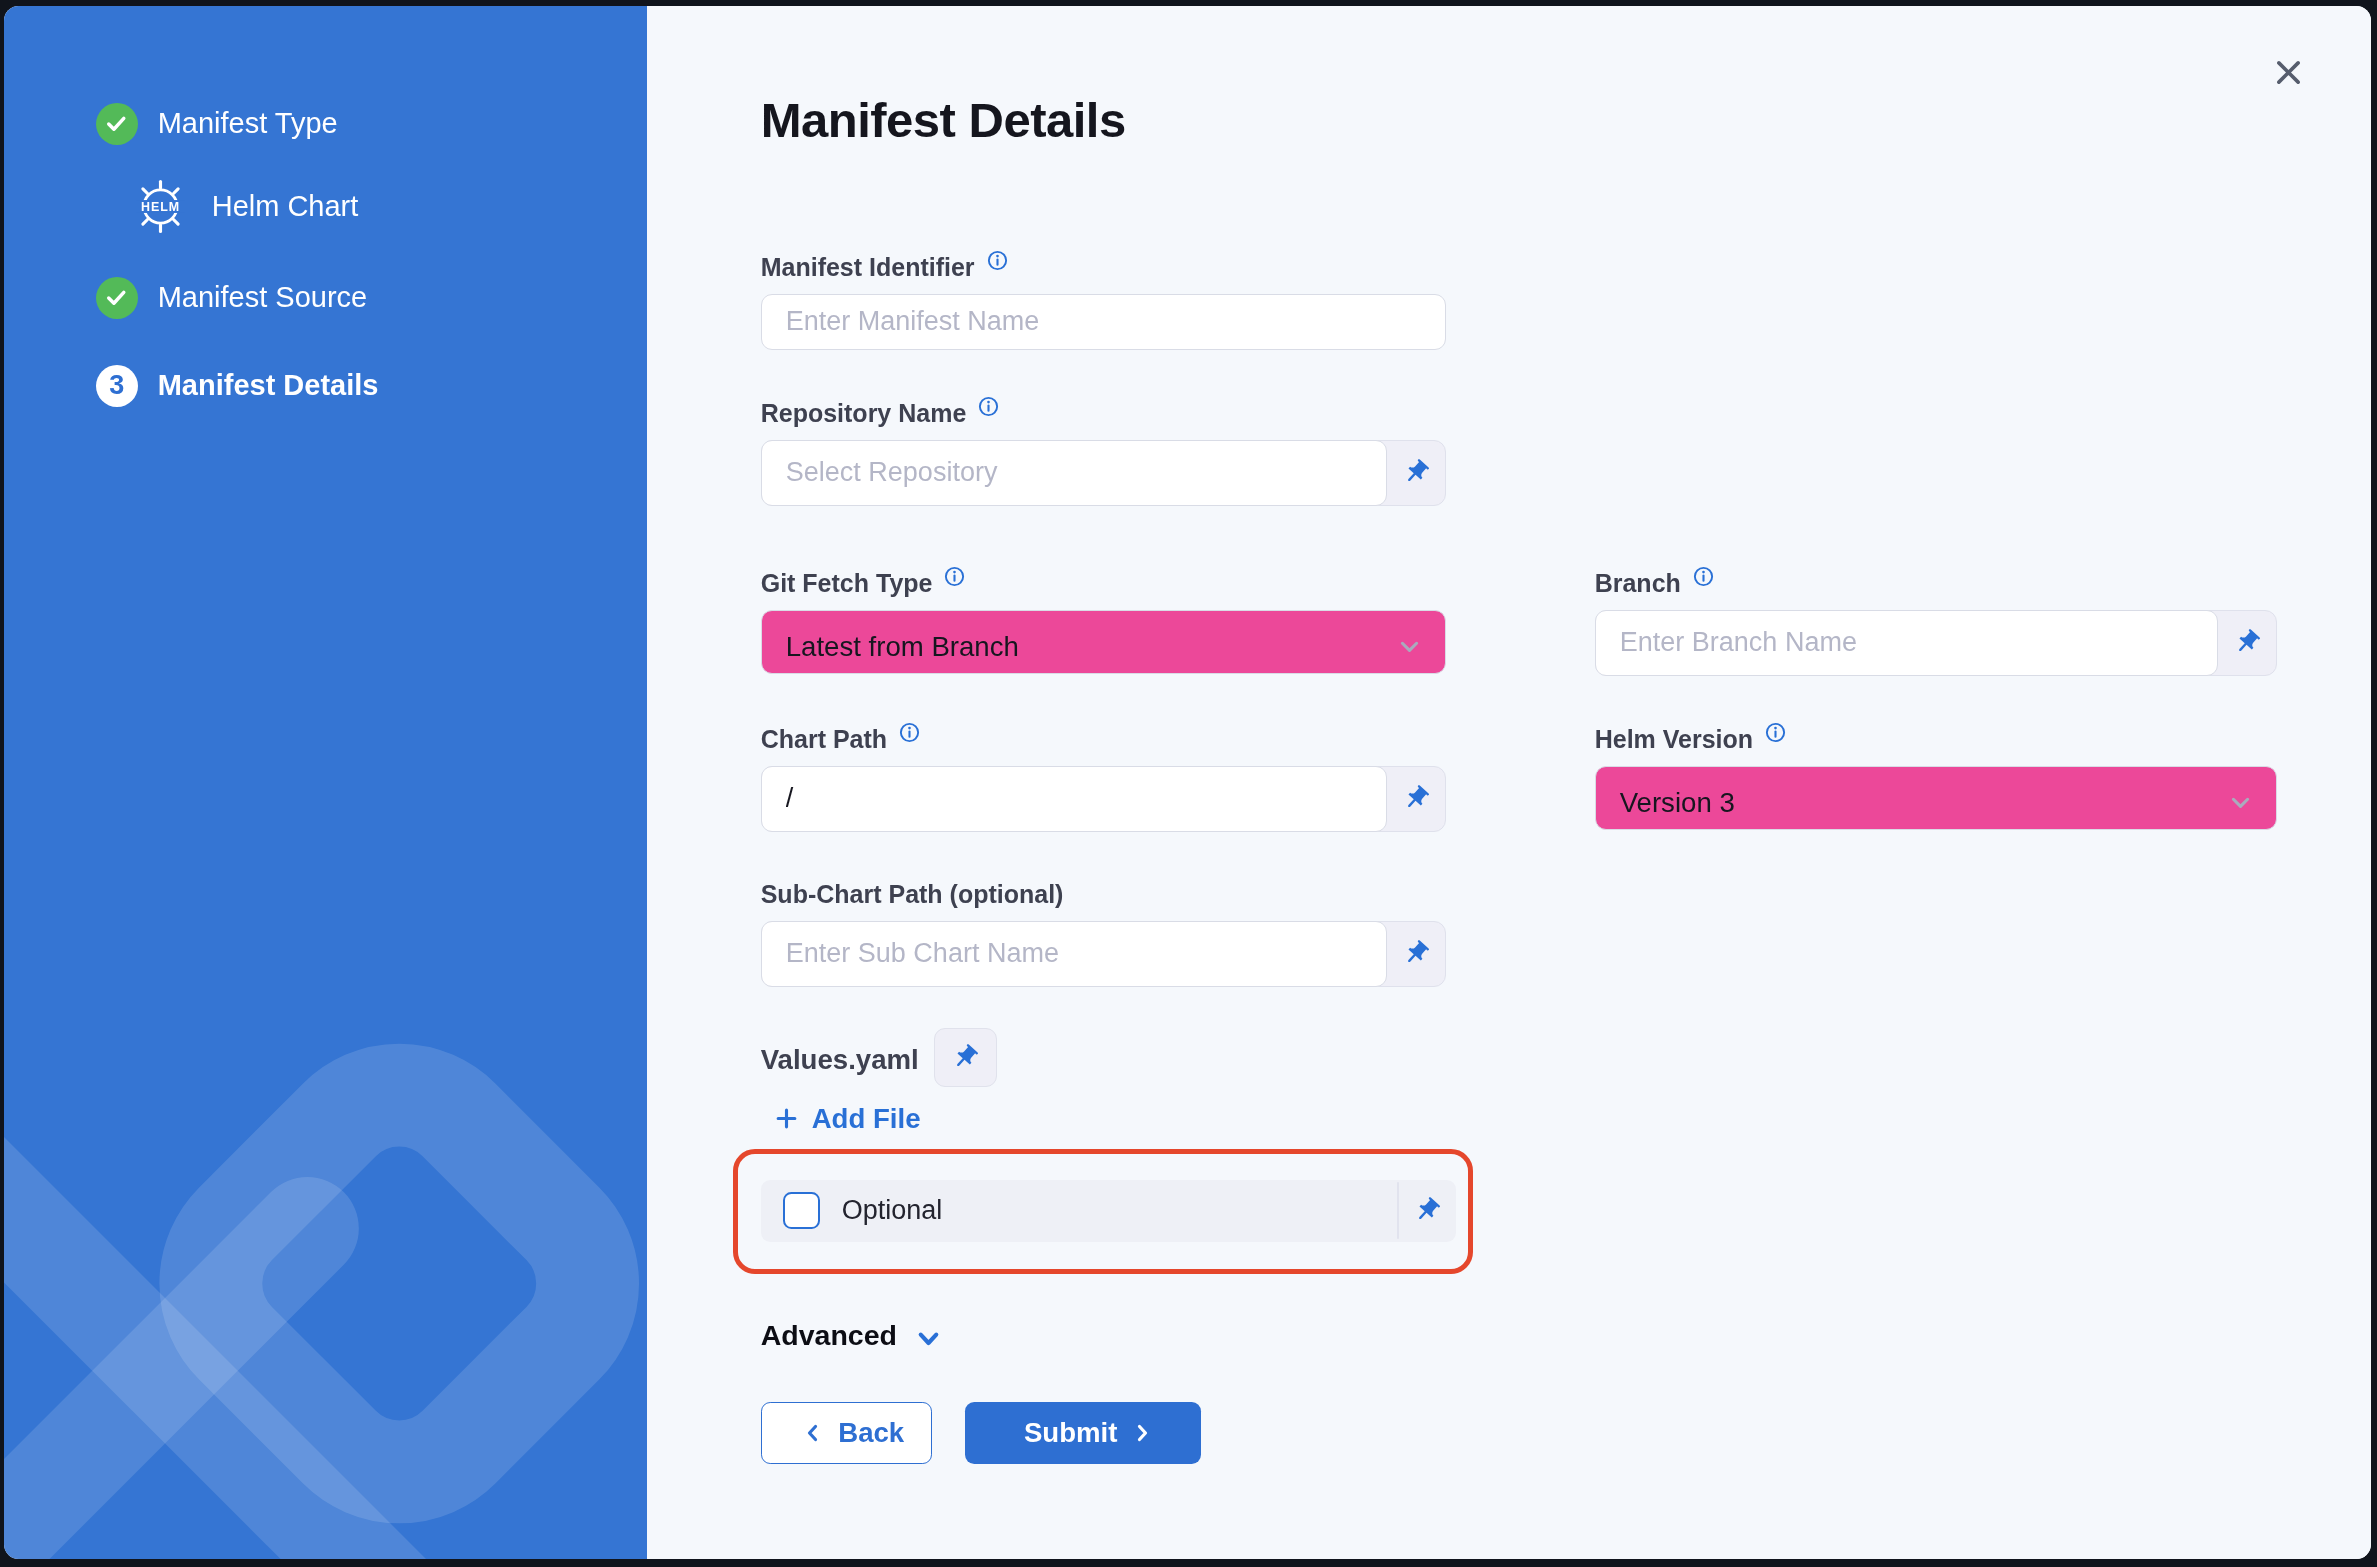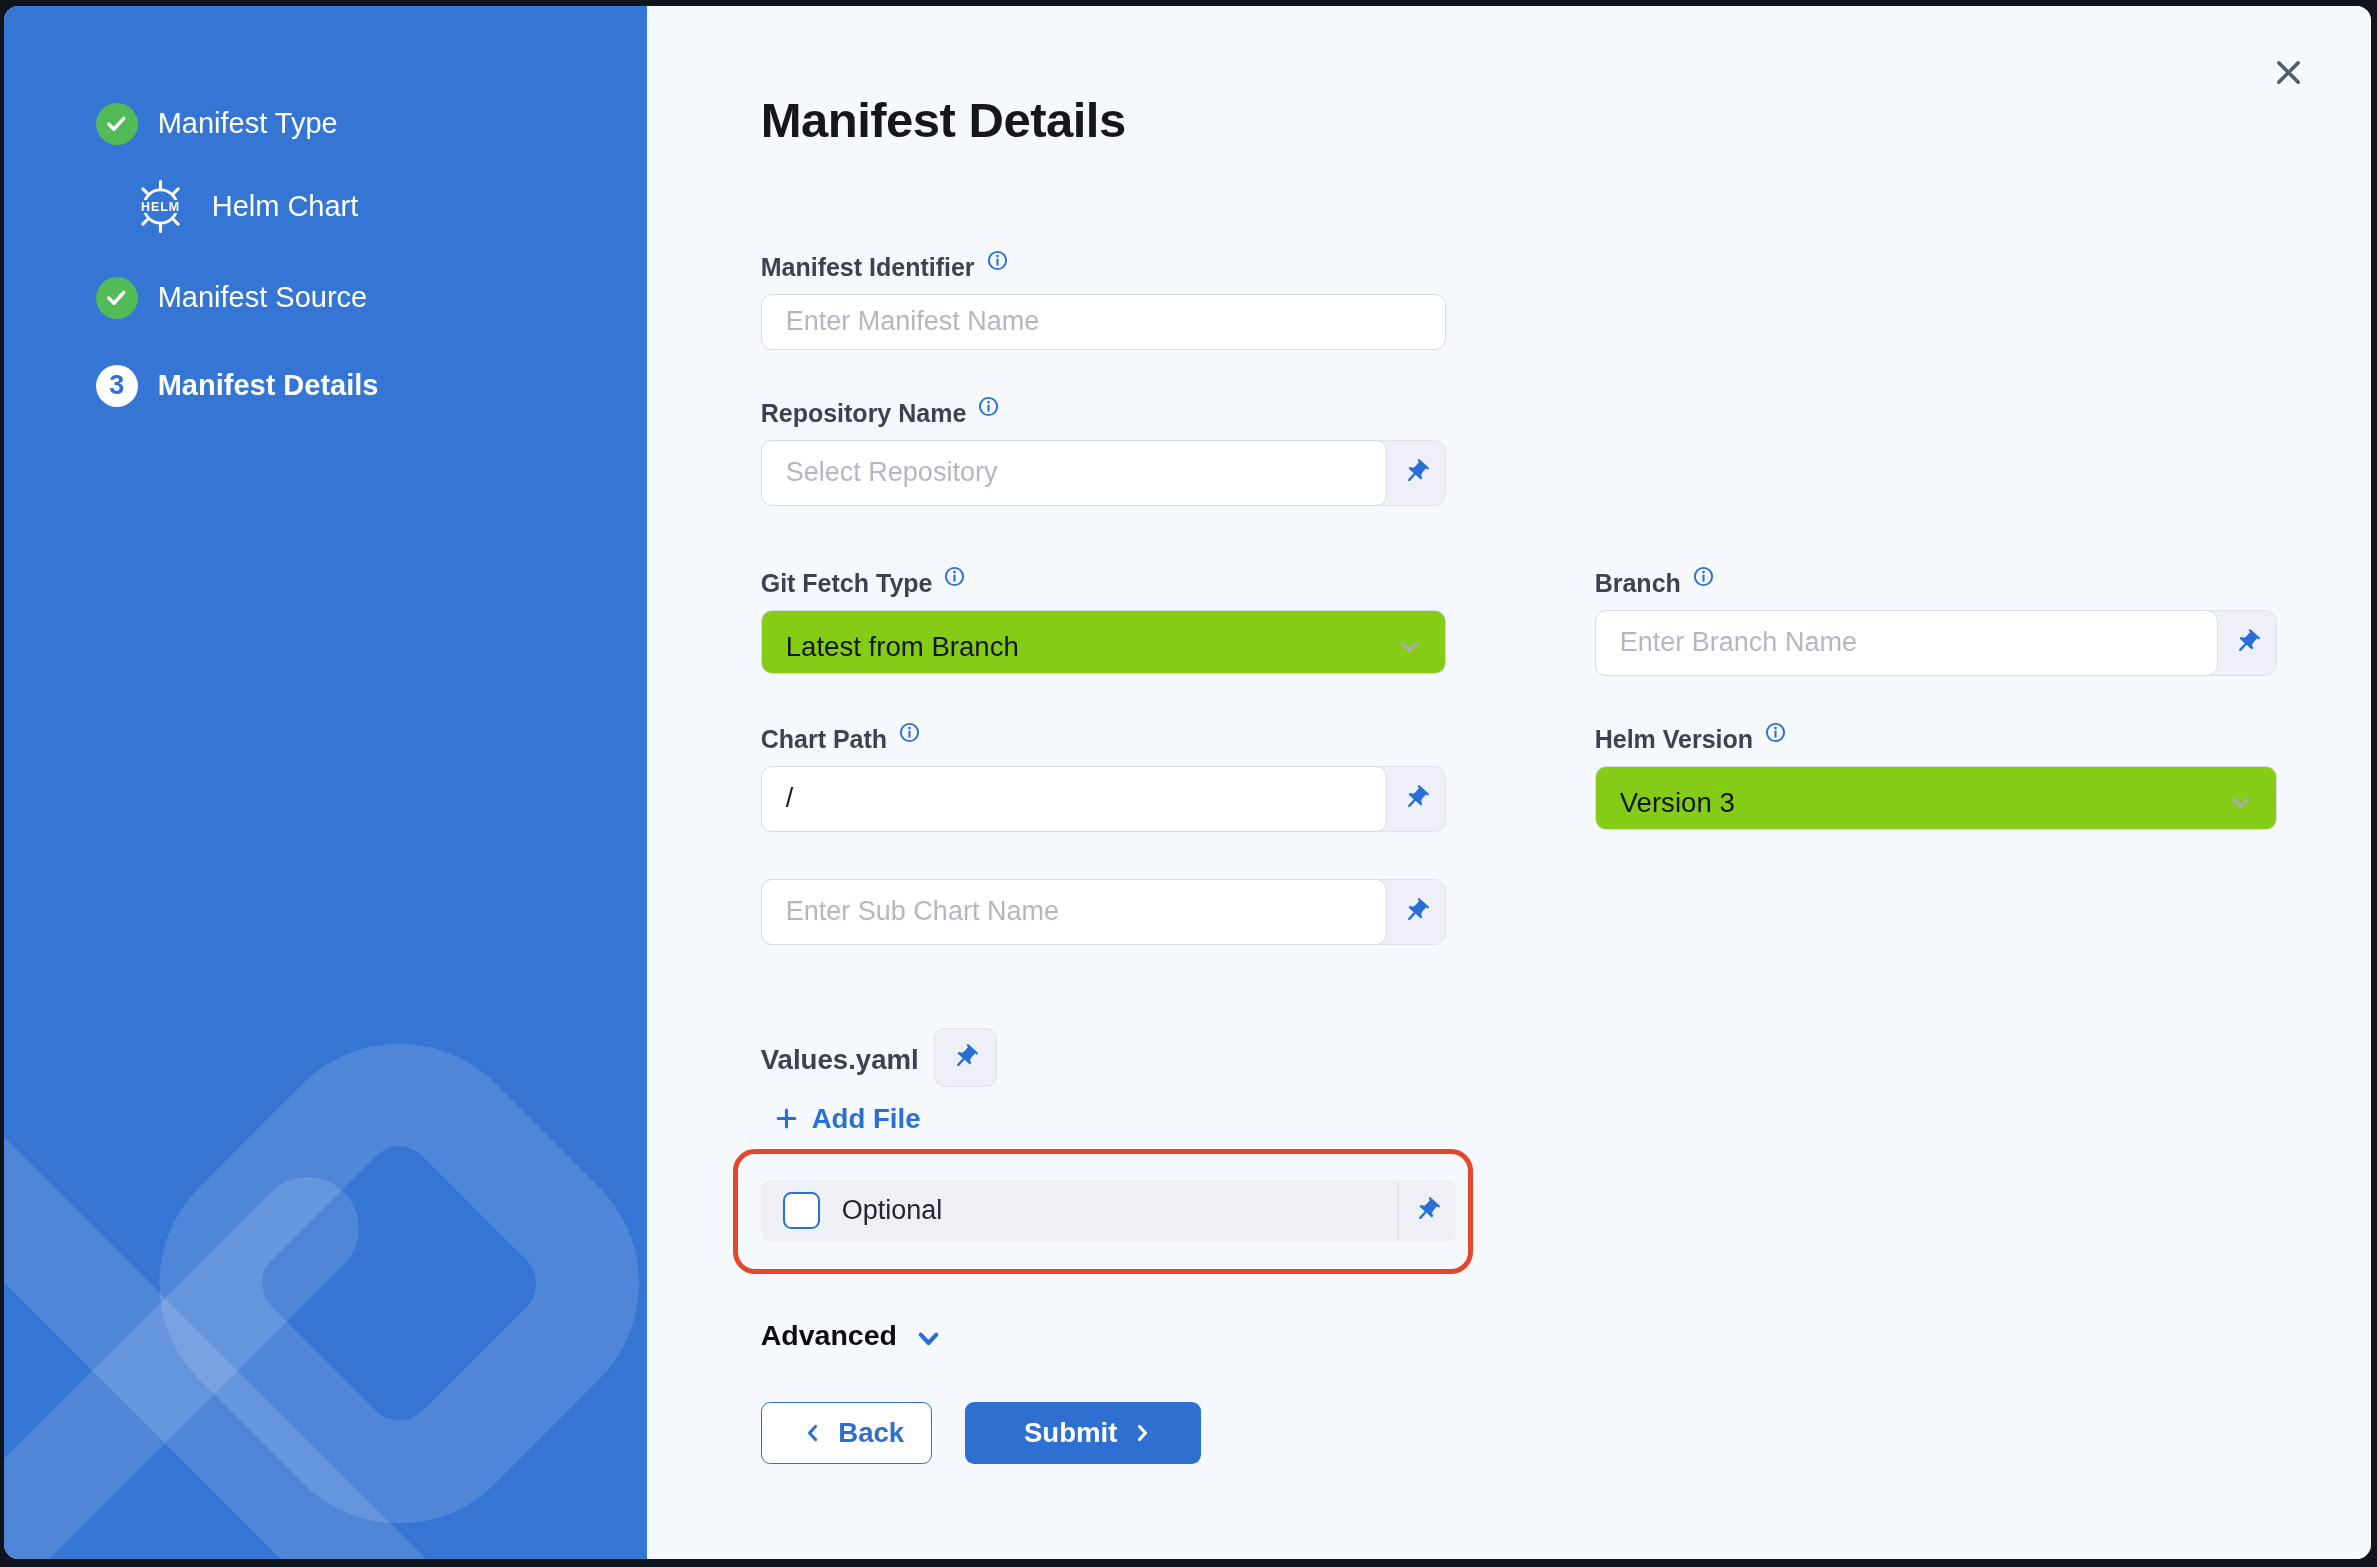--- a/index.html
+++ b/index.html
@@ -46,21 +46,21 @@
 
   .control{position:relative;height:64px;}
   .text-input{width:100%;height:56px;box-sizing:border-box;border:1.8px solid #d9dce6;
     border-radius:11px;background:#fff;padding:0 24px;font-size:27px;color:#16161f;
     outline:none;font-family:"Liberation Sans",sans-serif;}
   .text-input::placeholder{color:#b4b6c7;}
   .control.pinned{background:#efeff7;border:0.9px solid #dfe1ec;border-radius:12px;}
   .control.pinned .text-input{position:absolute;left:-0.9px;top:-0.9px;width:calc(100% - 57px);height:66px;}
   .pin-cell{position:absolute;right:0;top:0;width:57px;height:100%;display:flex;
     align-items:center;justify-content:center;cursor:pointer;}
-  .select{height:64px;box-sizing:border-box;background:#84cc16;border:1.8px solid #d9dce6;
+  .select{height:64px;box-sizing:border-box;background:#ec4899;border:1.8px solid #d9dce6;
     border-radius:11px;display:flex;align-items:center;justify-content:space-between;
     padding:10px 20px 0 24px;font-size:27.6px;color:#16161f;cursor:pointer;gap:15px;}
 
   .values-label{position:absolute;left:114px;top:1038px;font-size:27.6px;font-weight:600;color:#3e4150;}
   .pin-button{position:absolute;left:287px;top:1022px;width:61px;height:57px;background:#efeff7;
     border:0.9px solid #e0e2ec;border-radius:11px;display:flex;align-items:center;
     justify-content:center;cursor:pointer;}
   .add-file{position:absolute;left:127px;top:1097px;display:flex;align-items:center;gap:13px;
     color:#2970d6;font-size:27.6px;font-weight:700;cursor:pointer;}
 
@@ -261,20 +261,23 @@
       </div>
       <div class="select">
         <span>Version 3</span>
         <svg width="31" height="31" viewBox="0 0 24 24">
           <polyline points="6.5,9.5 12,15 17.5,9.5" fill="none" stroke="#a9abbd" stroke-width="2.4" stroke-linecap="round" stroke-linejoin="round"></polyline>
           </svg>
       </div>
     </div>
 
     <div class="group g-sub">
+      <div class="field-label">
+        <span>Sub-Chart Path (optional)</span>
+      </div>
       <div class="control pinned">
         <input class="text-input" type="text" placeholder="Enter Sub Chart Name" style="">
         <span class="pin-cell">
           <svg width="28.5" height="28.5" viewBox="0 0 24 24">
               <use href="#pin-glyph"></use>
             </svg>
         </span>
       </div>
     </div>
 

